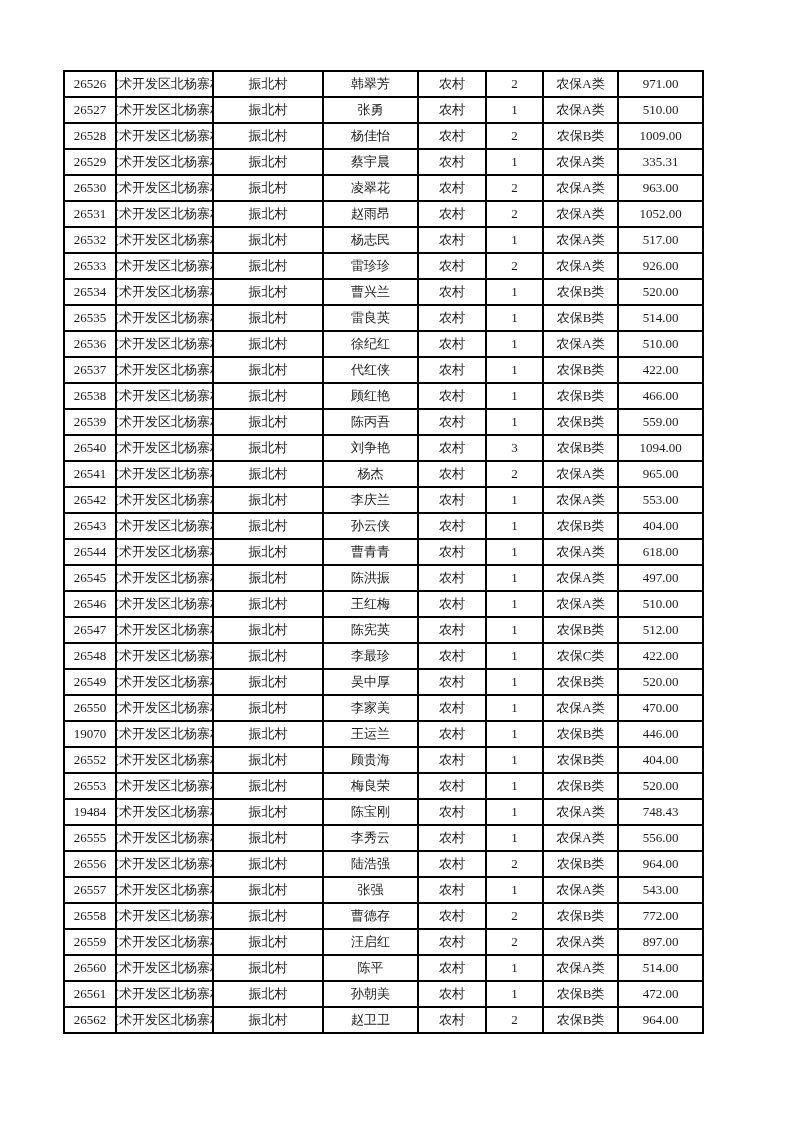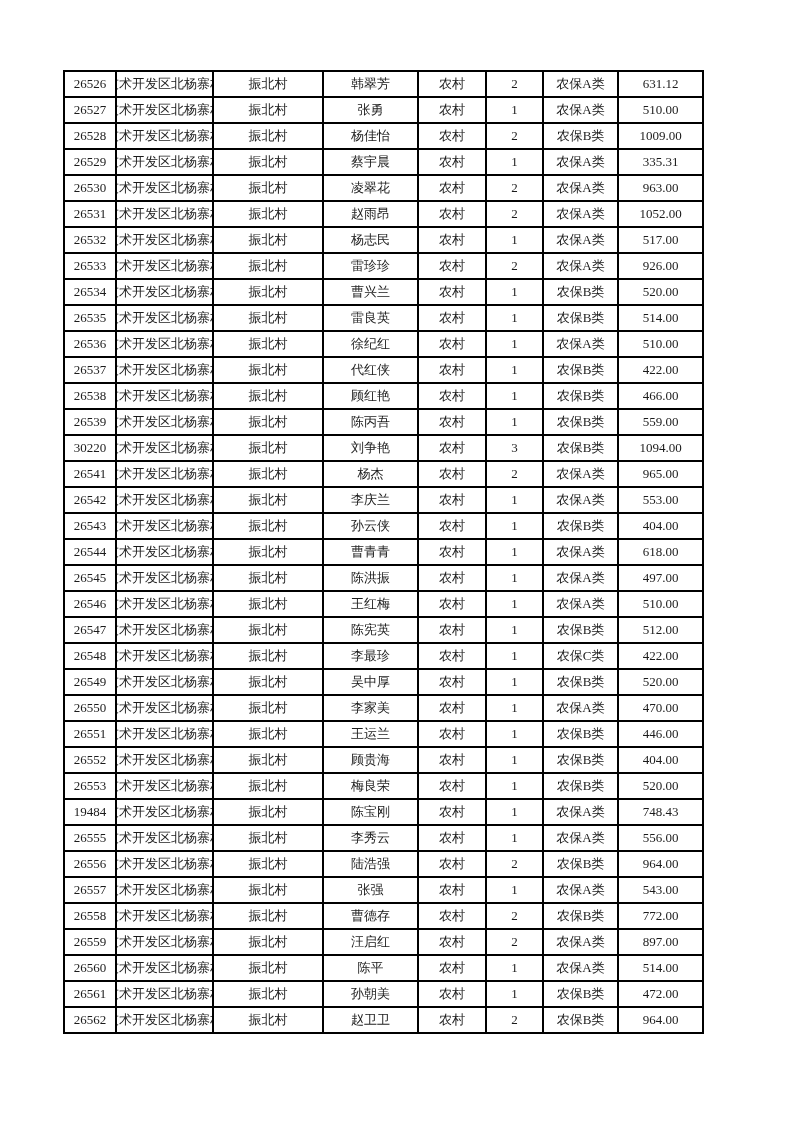--- a/index.html
+++ b/index.html
@@ -69,21 +69,21 @@
         <td>
           <div class="clipwrap">
             <span>技术开发区北杨寨村</span>
           </div>
         </td>
         <td>振北村</td>
         <td>韩翠芳</td>
         <td>农村</td>
         <td>2</td>
         <td>农保A类</td>
-        <td>631.12</td>
+        <td>971.00</td>
       </tr>
         <tr>
         <td>26527</td>
         <td>
           <div class="clipwrap">
             <span>技术开发区北杨寨村</span>
           </div>
         </td>
         <td>振北村</td>
         <td>张勇</td>
@@ -254,21 +254,21 @@
           </div>
         </td>
         <td>振北村</td>
         <td>陈丙吾</td>
         <td>农村</td>
         <td>1</td>
         <td>农保B类</td>
         <td>559.00</td>
       </tr>
         <tr>
-        <td>30220</td>
+        <td>26540</td>
         <td>
           <div class="clipwrap">
             <span>技术开发区北杨寨村</span>
           </div>
         </td>
         <td>振北村</td>
         <td>刘争艳</td>
         <td>农村</td>
         <td>3</td>
         <td>农保B类</td>
@@ -408,21 +408,21 @@
           </div>
         </td>
         <td>振北村</td>
         <td>李家美</td>
         <td>农村</td>
         <td>1</td>
         <td>农保A类</td>
         <td>470.00</td>
       </tr>
         <tr>
-        <td>26551</td>
+        <td>19070</td>
         <td>
           <div class="clipwrap">
             <span>技术开发区北杨寨村</span>
           </div>
         </td>
         <td>振北村</td>
         <td>王运兰</td>
         <td>农村</td>
         <td>1</td>
         <td>农保B类</td>

